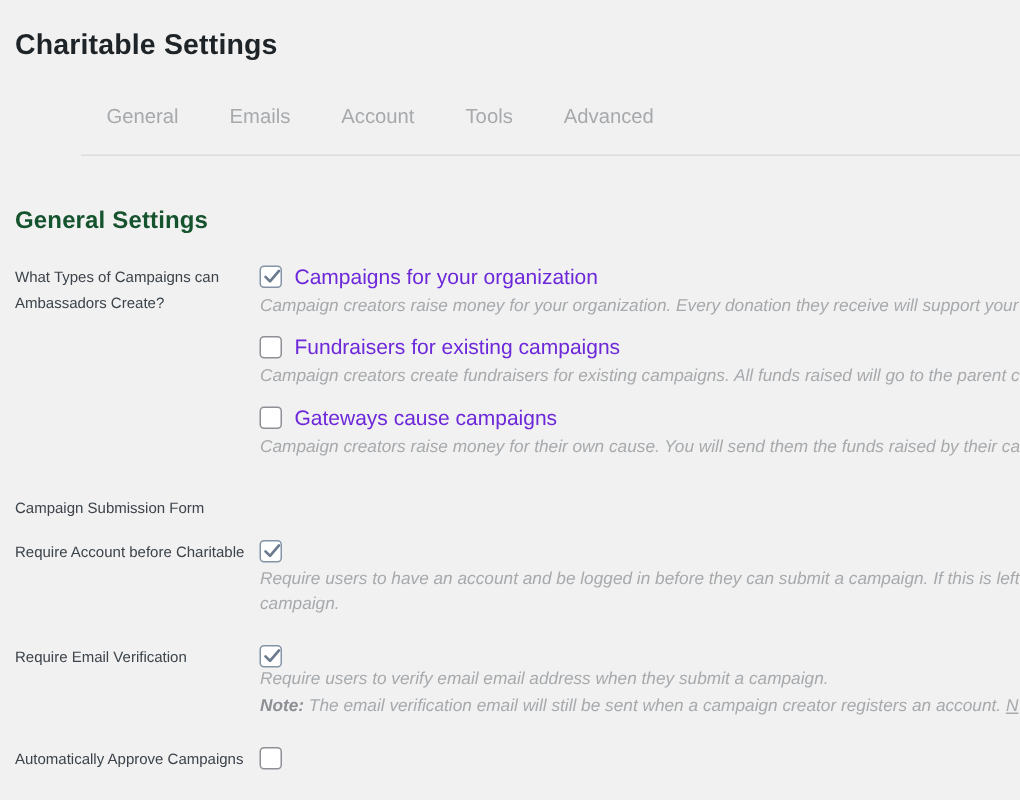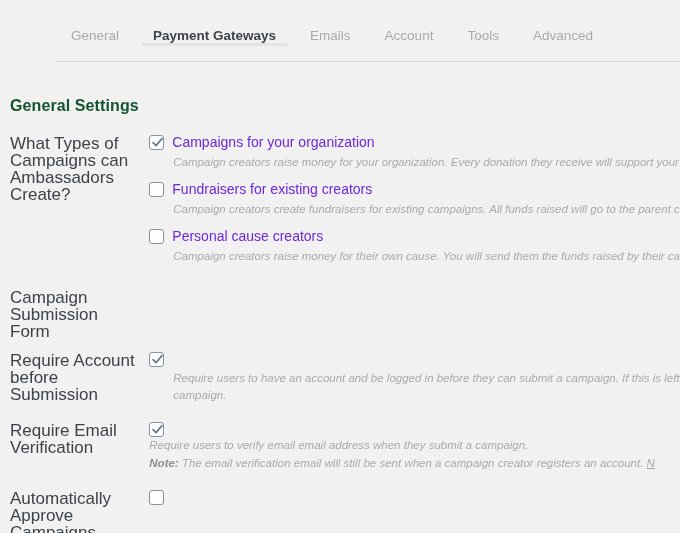--- a/index.html
+++ b/index.html
@@ -109,21 +109,21 @@
     width: 100%;
     margin-top: 16px;
     border-collapse: collapse;
   }
   .settings-table tr {
     vertical-align: top;
   }
   .row-label {
     width: 205px;
     padding: 4px 10px 14px 10px;
-    font-size: 17px;
+    font-size: 10px;
     line-height: 17px;
     color: #3c434a;
     font-weight: normal;
     text-align: left;
     box-sizing: border-box;
   }
   .row-label.is-heading {
     padding-top: 10px;
     padding-bottom: 8px;
   }
@@ -133,21 +133,20 @@
   }
 
   
   .cb-line {
     display: flex;
     align-items: flex-start;
     gap: 8px;
   }
   .cb-line + .desc {
     margin-top: 3px;
-    margin-left: 24px;
   }
   .checkbox {
     position: relative;
     flex: 0 0 auto;
     width: 15px;
     height: 15px;
     margin-top: 2px;
     border: 1px solid #8c8f94;
     border-radius: 3px;
     background: #ffffff;
@@ -196,25 +195,25 @@
   }
   .cb-group .cb-item + .cb-item {
     margin-top: 9px;
   }
 </style>
 </head>
 <body>
 
 <div class="page">
 
+  <h1 class="page-title">Charitable Settings</h1>
 
   <nav class="tab-nav">
     <ul class="tab-list">
       <li><button class="tab">General</button></li>
-      <li><button class="tab is-hovered">Payment Gateways</button></li>
       <li><button class="tab">Emails</button></li>
       <li><button class="tab">Account</button></li>
       <li><button class="tab">Tools</button></li>
       <li><button class="tab">Advanced</button></li>
     </ul>
   </nav>
 
   <h2 class="section-title">General Settings</h2>
 
   <table class="settings-table">
@@ -233,44 +232,44 @@
                     </svg>
                 </span>
                 <span class="cb-text">Campaigns for your organization</span>
               </label>
               <div class="desc">Campaign creators raise money for your organization. Every donation they receive will support your</div>
             </div>
 
             <div class="cb-item">
               <label class="cb-line">
                 <span class="checkbox"></span>
-                <span class="cb-text">Fundraisers for existing creators</span>
+                <span class="cb-text">Fundraisers for existing campaigns</span>
               </label>
               <div class="desc">Campaign creators create fundraisers for existing campaigns. All funds raised will go to the parent c</div>
             </div>
 
             <div class="cb-item">
               <label class="cb-line">
                 <span class="checkbox"></span>
-                <span class="cb-text">Personal cause creators</span>
+                <span class="cb-text">Gateways cause campaigns</span>
               </label>
               <div class="desc">Campaign creators raise money for their own cause. You will send them the funds raised by their ca</div>
             </div>
 
           </div>
         </td>
       </tr>
 
       <tr>
         <th class="row-label is-heading">Campaign Submission Form</th>
         <td class="row-field"></td>
       </tr>
 
       <tr>
-        <th class="row-label">Require Account before Submission</th>
+        <th class="row-label">Require Account before Charitable</th>
         <td class="row-field">
           <div class="cb-line">
             <span class="checkbox checked">
               <svg viewBox="0 0 13 13" aria-hidden="true">
                   <path d="M2 6.6 L5 9.6 L11 2.6" fill="none" stroke="#6b7b8f" stroke-width="1.8" stroke-linecap="round" stroke-linejoin="round"></path>
                 </svg>
             </span>
           </div>
           <div class="desc wrap">Require users to have an account and be logged in before they can submit a campaign. If this is left campaign.</div>
         </td>

